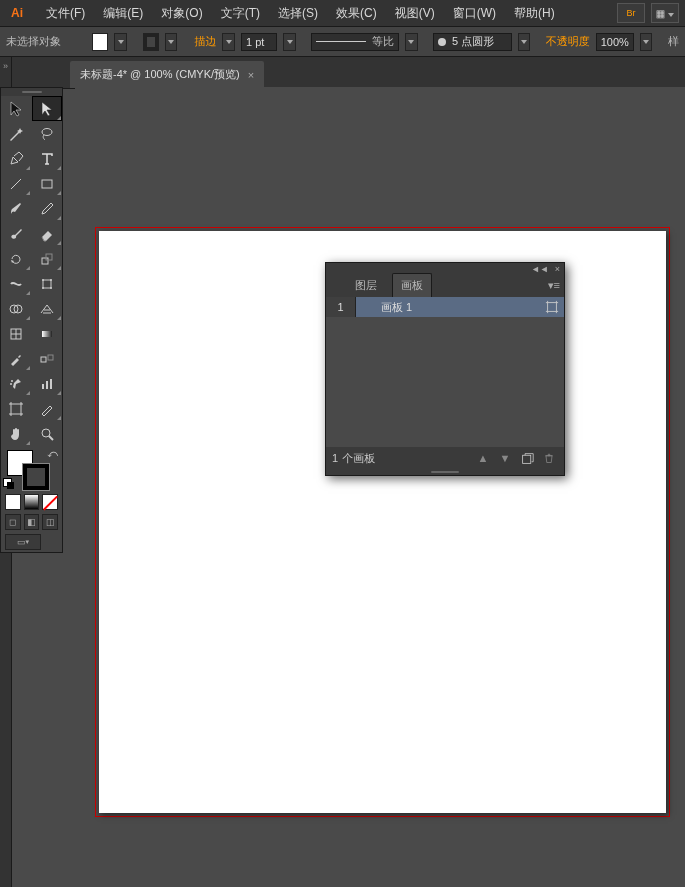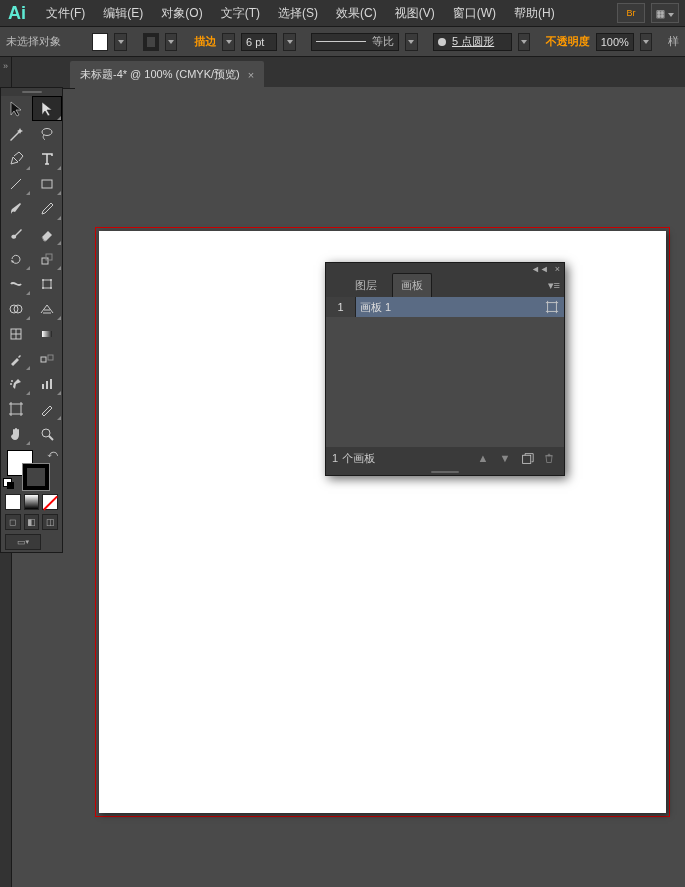--- a/index.html
+++ b/index.html
@@ -1,38 +1,38 @@
 <!DOCTYPE html>
 <html><head>
 <meta charset="utf-8">
 <style>
 * { margin: 0; padding: 0; box-sizing: border-box; font-family: "Microsoft YaHei", sans-serif; }
 body { width: 685px; height: 887px; background: #4a4a4a; overflow: hidden; position: relative; }
 
 
 .menubar { height: 27px; background: #333333; display: flex; align-items: center; padding: 0 4px; gap: 2px; border-bottom: 1px solid #1a1a1a; }
-.logo { width: 26px; height: 20px; display: flex; align-items: center; justify-content: center; color: #5eead4; font-weight: bold; font-size: 18px; margin-right: 6px; }
+.logo { width: 26px; height: 20px; display: flex; align-items: center; justify-content: center; color: #f97316; font-weight: bold; font-size: 12px; margin-right: 6px; }
 .menu-item { color: #d8d8d8; font-size: 12px; padding: 4px 8px; cursor: pointer; }
 .menu-spacer { flex: 1; }
 .menu-icon-btn { width: 28px; height: 20px; border: 1px solid #555; background: #3a3a3a; margin: 0 2px; display: flex; align-items: center; justify-content: center; color: #ccc; font-size: 10px; }
 .menu-icon-btn .caret::after { content:""; display:inline-block; border-left:3px solid transparent; border-right:3px solid transparent; border-top:4px solid #aaa; margin-left:3px;}
 
 
 .controlbar { height: 30px; background: #434343; display: flex; align-items: center; padding: 0 6px; gap: 6px; border-bottom: 1px solid #1a1a1a; }
 .ctrl-label { color: #bbbbbb; font-size: 11px; white-space: nowrap; }
-.ctrl-label.orange { color: #ff9a00; font-weight: bold; }
+.ctrl-label.orange { color: #ff9a00; }
 .swatch { width: 18px; height: 18px; border: 1px solid #222; position: relative; }
 .swatch.white { background: #fff; }
 .swatch.dark { background: #444; box-shadow: inset 0 0 0 3px #222; }
 .dd { width: 14px; height: 18px; background:#3a3a3a; border:1px solid #222; display:flex; align-items:center; justify-content:center; }
 .dd::after { content:""; border-left:3px solid transparent; border-right:3px solid transparent; border-top:4px solid #aaa; }
 .num-field { height:18px; background:#2f2f2f; border:1px solid #1a1a1a; color:#ddd; font-size:11px; padding:0 4px; display:flex; align-items:center; }
 .stroke-preview { width: 98px; height:18px; background:#2f2f2f; border:1px solid #1a1a1a; display:flex; align-items:center; padding:0 4px; }
 .stroke-line { flex:1; height:1px; background:#ccc; }
-.brush-field { width: 88px; text-decoration: underline; }
+.brush-field { width: 88px; }
 .opacity-field { width: 42px; }
 
 
 .left-gutter { position: absolute; left: 0; top: 57px; width: 12px; height: 830px; background: #333; border-right: 1px solid #1a1a1a; }
 .gutter-exp { width: 10px; height: 10px; margin: 4px auto; color: #999; font-size: 9px; text-align: center; }
 
 
 .tabbar { position: absolute; left: 12px; top: 57px; right: 0; height: 32px; background: #333; display:flex; align-items:flex-end; padding-left: 58px; border-bottom:1px solid #1a1a1a; }
 .doc-tab { background:#4a4a4a; color:#ddd; font-size:11px; padding: 6px 10px; display:flex; align-items:center; gap:8px; border-top-left-radius:2px; border-top-right-radius:2px; }
 .doc-tab .tab-x { color:#aaa; font-size:11px; cursor:pointer; }
@@ -73,21 +73,21 @@
 .panel { position:absolute; left:250px; top:175px; width:240px; background:#494949; border:1px solid #1a1a1a; box-shadow: 3px 3px 10px rgba(0,0,0,0.6); z-index:10; }
 .panel-top { height:12px; background:#3a3a3a; display:flex; justify-content:flex-end; align-items:center; padding:0 4px; gap:6px;}
 .panel-top span { color:#aaa; font-size:9px; cursor:pointer;}
 .panel-tabs { height:22px; background:#3a3a3a; display:flex; align-items:flex-end; padding-left:21px; position:relative;}
 .ptab { color:#bbb; font-size:11px; padding:4px 8px; cursor:pointer;}
 .ptab.active { background:#494949; border:1px solid #1a1a1a; border-bottom:none; border-top-left-radius:2px; border-top-right-radius:2px;margin-left:7px;}
 .panel-menu { position:absolute; right:4px; top:4px; color:#aaa; font-size:11px;}
 .panel-body { height:150px; background:#494949; }
 .panel-row { height:20px; background:#5a6b84; display:flex; align-items:center; font-size:11px; color:#ddd;}
 .prow-num { width:30px; background:#3f3f3f; height:100%; display:flex; align-items:center; justify-content:center; border-right:1px solid #222;}
-.prow-name { flex:1; padding-left:4px;}
+.prow-name { flex:1; padding-left:25px;}
 .prow-ico { width:24px; height:100%; display:flex; align-items:center; justify-content:center; color:#ccc;}
 .panel-foot { height:22px; background:#3a3a3a; display:flex; align-items:center; padding:0 6px; font-size:11px; color:#ccc; gap:4px;}
 .pf-spacer { flex:1; }
 .pf-btn { width:18px; height:16px; display:flex; align-items:center; justify-content:center; color:#888; cursor:pointer;}
 .pf-btn.enabled { color:#ccc; }
 .panel-grip { height:6px; background:#3a3a3a; display:flex; align-items:center; justify-content:center;}
 .panel-grip::before { content:""; width:28px; height:2px; background:#666; border-radius:1px;}
 </style>
 </head>
 <body>
@@ -117,21 +117,21 @@
   <span class="ctrl-label">未选择对象</span>
   <div style="width:22px"></div>
   <div class="swatch white"></div>
   <div class="dd"></div>
   <div style="width:4px"></div>
   <div class="swatch dark"></div>
   <div class="dd"></div>
   <div style="width:6px"></div>
   <span class="ctrl-label orange">描边</span>
   <div class="dd"></div>
-  <div class="num-field" style="width:40px;">6 pt</div>
+  <div class="num-field" style="width:40px;">1 pt</div>
   <div class="dd"></div>
   <div style="width:4px"></div>
   <div class="stroke-preview">
     <div class="stroke-line"></div>
     <span class="ctrl-label" style="margin-left:6px;">等比</span>
   </div>
   <div class="dd"></div>
   <div style="width:4px"></div>
   <div class="num-field brush-field">
     <span style="width:8px;height:8px;border-radius:50%;background:#ccc;margin-right:6px;"></span>

